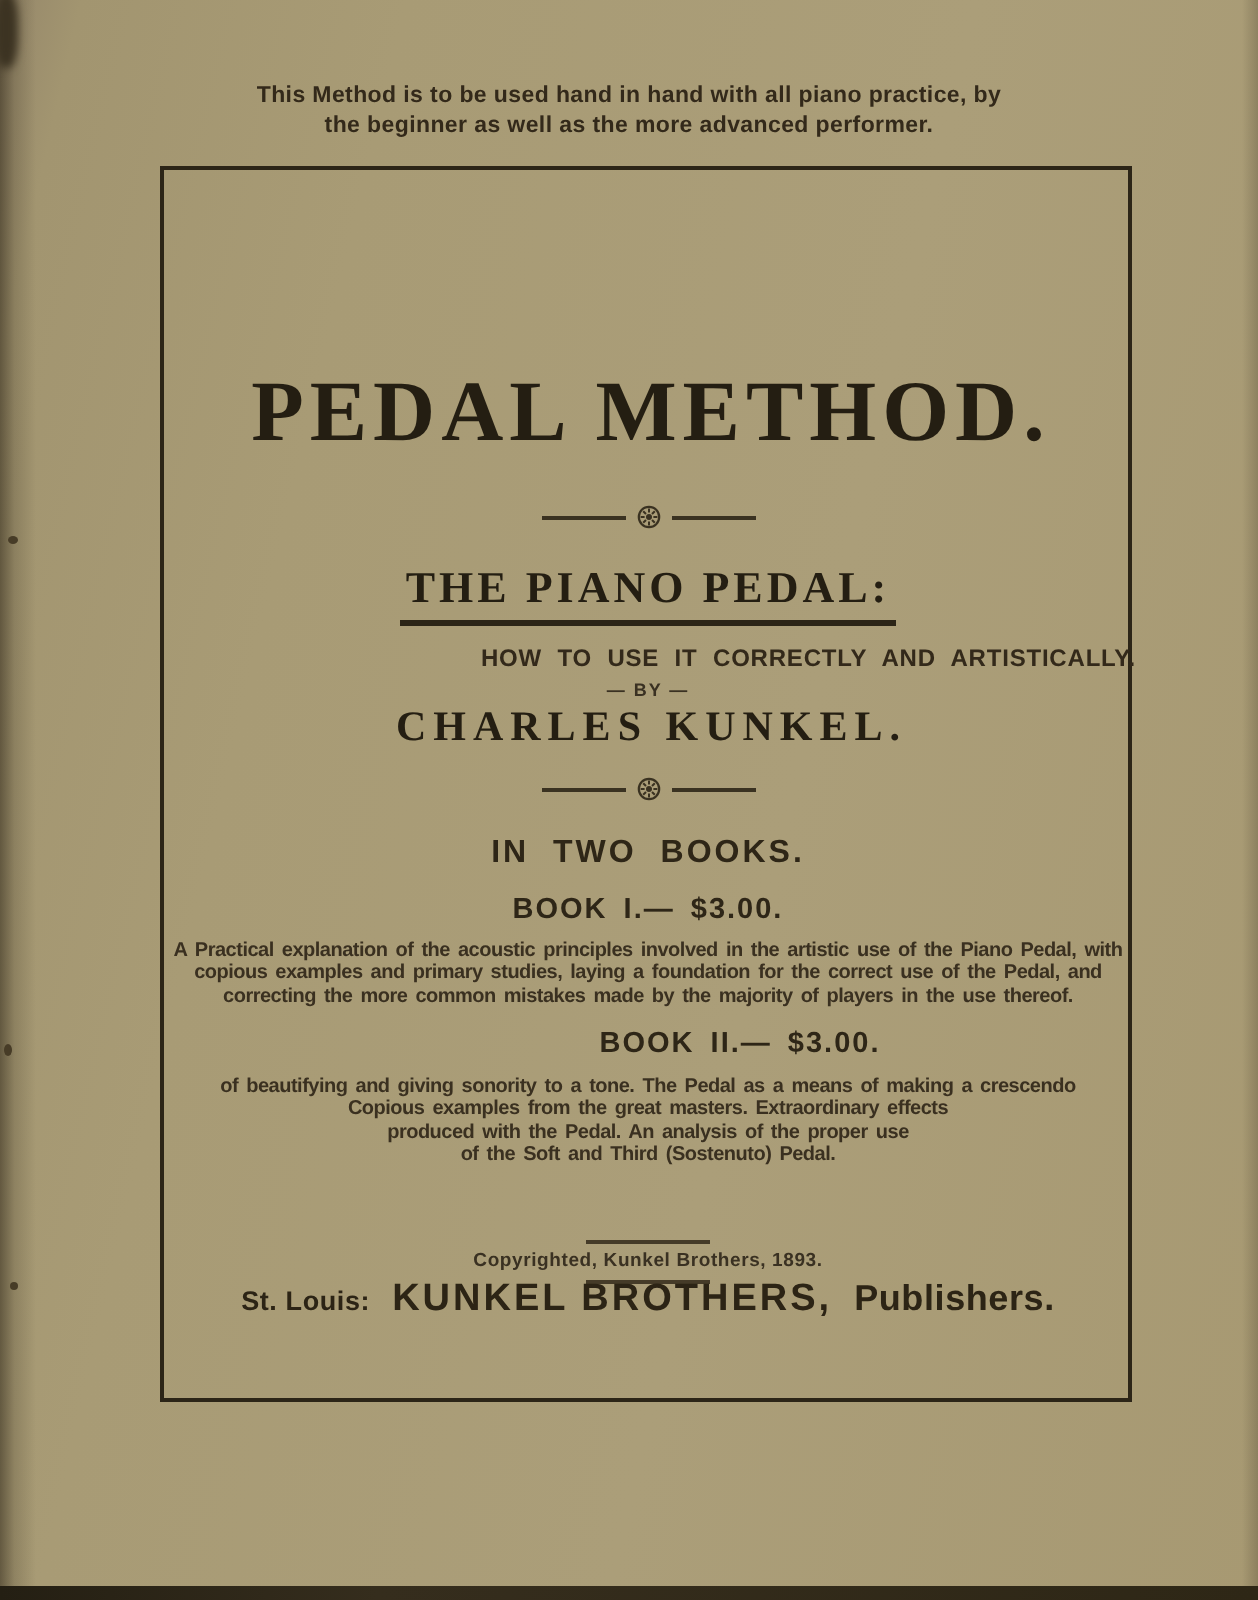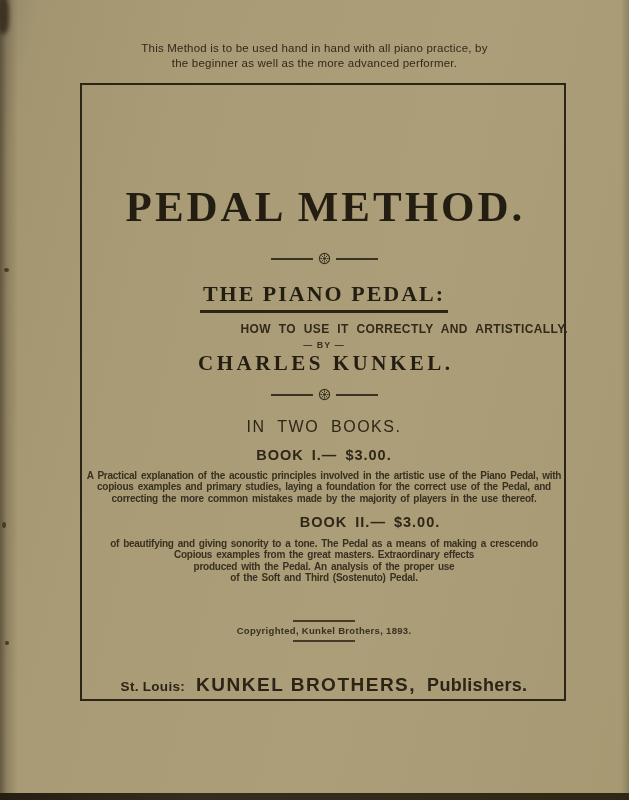--- a/index.html
+++ b/index.html
@@ -23,21 +23,21 @@
   .sp3 { left:5px; top:641px; width:4px; height:4px; }
 
   
   .frame { position:absolute; left:80px; top:83px; width:486px; height:618px;
     border:2px solid #2c2517; box-sizing:border-box; }
 
   
   .cblock { position:absolute; left:80px; width:488px; text-align:center; line-height:1; }
 
   .notice { position:absolute; left:0; top:41px; width:629px; text-align:center;
-    font-weight:normal; font-size:11.5px; line-height:15px; letter-spacing:.2px; color:#33291a; }
+    font-weight:bold; font-size:11.5px; line-height:15px; letter-spacing:.2px; color:#33291a; }
 
   .kunkels { top:129px; font-family:"Liberation Serif", serif; font-weight:bold;
     font-size:31px; letter-spacing:7px; text-indent:7px; color:#241e12; }
   .pedal-method { top:185px; font-family:"Liberation Serif", serif; font-weight:bold;
     font-size:43px; letter-spacing:3px; text-indent:3px; color:#241e12; }
 
   .divider { display:flex; align-items:center; justify-content:center; gap:5px; }
   .divider .rule { width:42px; height:2px; background:#3a3221; }
   .d1 { top:252px; } .d2 { top:388px; }
 
@@ -45,35 +45,35 @@
   .piano-pedal .underlined { display:inline-block; font-family:"Liberation Serif", serif;
     font-weight:bold; font-size:22px; letter-spacing:2px; color:#241e12;
     border-bottom:3px solid #2c2517; padding:0 3px 5px; }
 
   .howto { top:323px; font-weight:bold; font-size:12px; letter-spacing:.4px;
     word-spacing:4px; color:#33291a;text-align:right; }
   .byline { top:341px; font-weight:bold; font-size:9px; letter-spacing:1px; color:#3a3122; }
   .author { top:353px; font-family:"Liberation Serif", serif; font-weight:bold;
     font-size:21px; letter-spacing:3.5px; text-indent:3.5px; color:#241e12; }
 
-  .intwo { top:419px; font-weight:normal; font-size:16px; letter-spacing:1.5px;
+  .intwo { top:419px; font-weight:bold; font-size:16px; letter-spacing:1.5px;
     word-spacing:6px; color:#2e2617; }
   .bheading { font-weight:bold; font-size:14.5px; letter-spacing:1px; word-spacing:3px; color:#2e2617; }
   .b1h { top:448px; } .b2h { top:515px;margin-left:46px; }
 
   .para .pline { display:flex; justify-content:center; height:11.4px; }
   .para .pline span { white-space:nowrap; font-weight:bold; font-size:10px;
     letter-spacing:-.25px; word-spacing:1.5px; color:#3a3020; }
   .p1 { top:471px; } .p2 { top:539px; }
 
   .copyblock { top:620px; display:flex; flex-direction:column; align-items:center; }
   .shortrule { width:62px; height:1.5px; background:#453b28; }
   .copytext { font-weight:bold; font-size:9.5px; letter-spacing:.3px; margin:4.5px 0; color:#3a3122;text-align:right; }
 
-  .imprint { top:675px; display:flex; align-items:baseline; justify-content:center; gap:11px; color:#2c2415; }
+  .imprint { top:640px; display:flex; align-items:baseline; justify-content:center; gap:11px; color:#2c2415; }
   .imprint .city { font-weight:bold; font-size:13.5px; letter-spacing:.3px; }
   .imprint .pub  { font-weight:bold; font-size:19px; letter-spacing:1.5px; }
   .imprint .role { font-weight:bold; font-size:18px; letter-spacing:.3px; }
 </style>
 </head>
 <body>
 
 <div class="stage">
 
   <div class="edge-left"></div>

